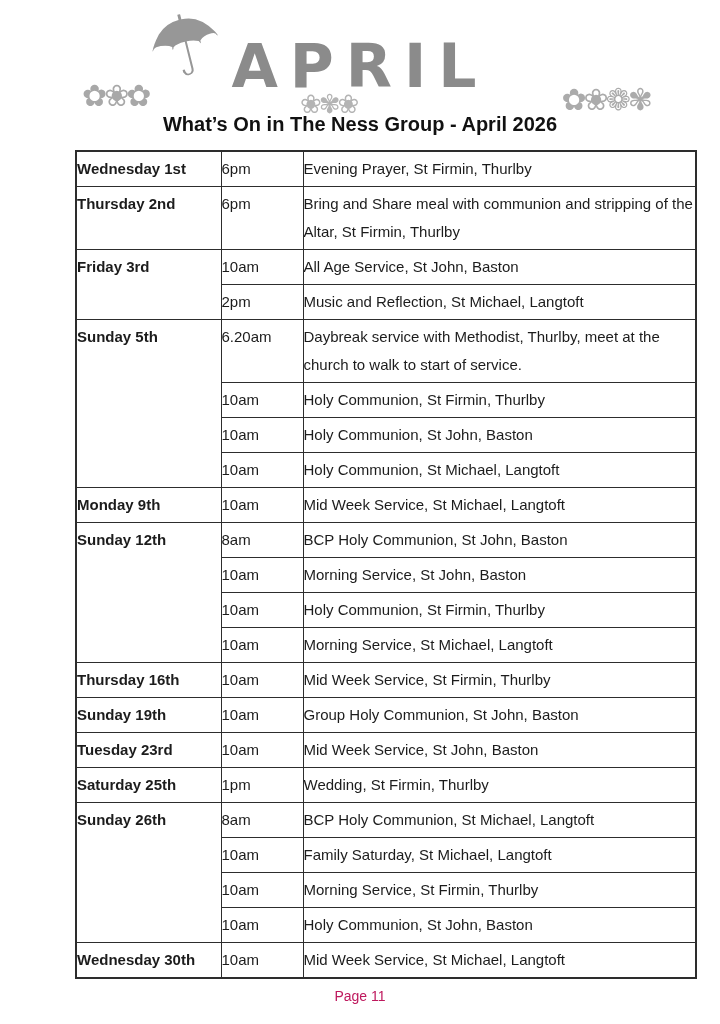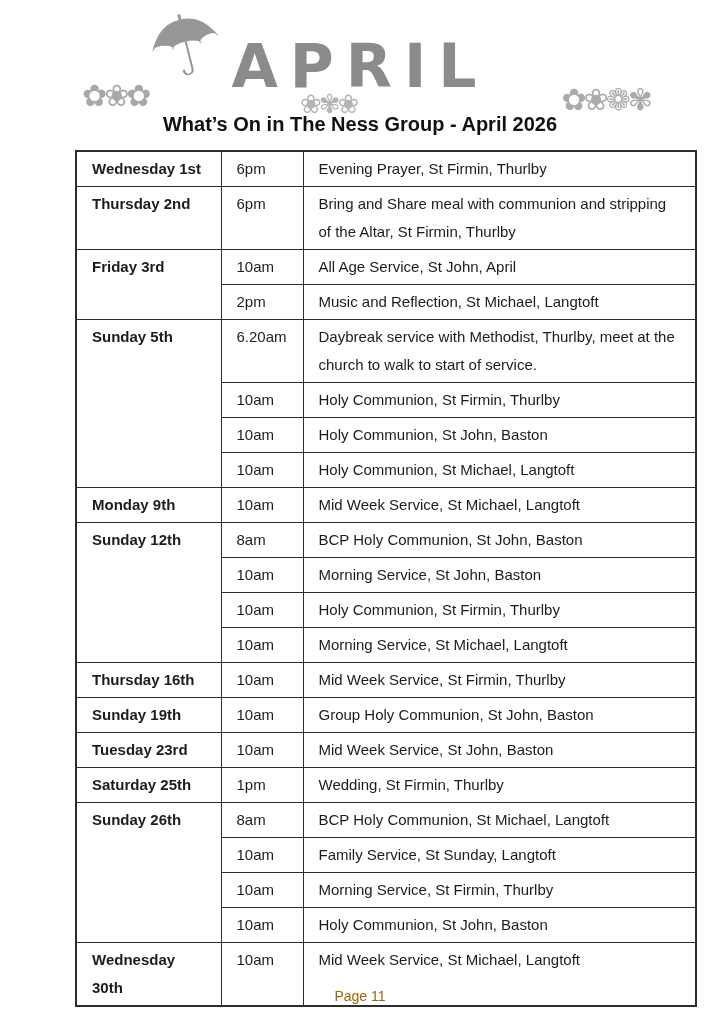--- a/index.html
+++ b/index.html
@@ -64,37 +64,37 @@
   table.schedule {
     position: absolute;
     left: 75px; top: 150px;
     width: 620px;
     border-collapse: collapse;
     table-layout: fixed;
     border: 2px solid #2d2d2d;
   }
   table.schedule td {
     border: 1px solid #2d2d2d;
-    padding: 3px 15px;
+    padding: 3px 0;
     font-size: 15px;
     line-height: 28px;
     vertical-align: top;
     color: #1c1c1c;
     overflow: hidden;
   }
   td.date-cell { font-weight: bold; }
 
   
   .footer {
     position: absolute;
     top: 988px; left: 0;
     width: 100%;
     text-align: center;
     font-size: 14px;
-    color: #a16207;
+    color: #be185d;
   }
 </style>
 </head>
 <body>
 
 <div class="page">
 
   <div class="banner">
     <span class="umbrella">☂</span>
     <span class="banner-word">APRIL</span>
@@ -118,21 +118,21 @@
           <td class="event-cell">Evening Prayer, St Firmin, Thurlby</td>
         </tr>
         <tr>
           <td class="date-cell" rowspan="1">Thursday 2nd</td>
           <td class="time-cell">6pm</td>
           <td class="event-cell">Bring and Share meal with communion and stripping of the Altar, St Firmin, Thurlby</td>
         </tr>
         <tr>
           <td class="date-cell" rowspan="2">Friday 3rd</td>
           <td class="time-cell">10am</td>
-          <td class="event-cell">All Age Service, St John, April</td>
+          <td class="event-cell">All Age Service, St John, Baston</td>
         </tr>
         <tr>
           <td class="time-cell">2pm</td>
           <td class="event-cell">Music and Reflection, St Michael, Langtoft</td>
         </tr>
         <tr>
           <td class="date-cell" rowspan="4">Sunday 5th</td>
           <td class="time-cell">6.20am</td>
           <td class="event-cell">Daybreak service with Methodist, Thurlby, meet at the  church to walk to start of service.</td>
         </tr>
@@ -190,21 +190,21 @@
           <td class="time-cell">1pm</td>
           <td class="event-cell">Wedding, St Firmin, Thurlby</td>
         </tr>
         <tr>
           <td class="date-cell" rowspan="4">Sunday 26th</td>
           <td class="time-cell">8am</td>
           <td class="event-cell">BCP Holy Communion, St Michael, Langtoft</td>
         </tr>
         <tr>
           <td class="time-cell">10am</td>
-          <td class="event-cell">Family Service, St Sunday, Langtoft</td>
+          <td class="event-cell">Family Saturday, St Michael, Langtoft</td>
         </tr>
         <tr>
           <td class="time-cell">10am</td>
           <td class="event-cell">Morning Service, St Firmin, Thurlby</td>
         </tr>
         <tr>
           <td class="time-cell">10am</td>
           <td class="event-cell">Holy Communion, St John, Baston</td>
         </tr>
         <tr>

